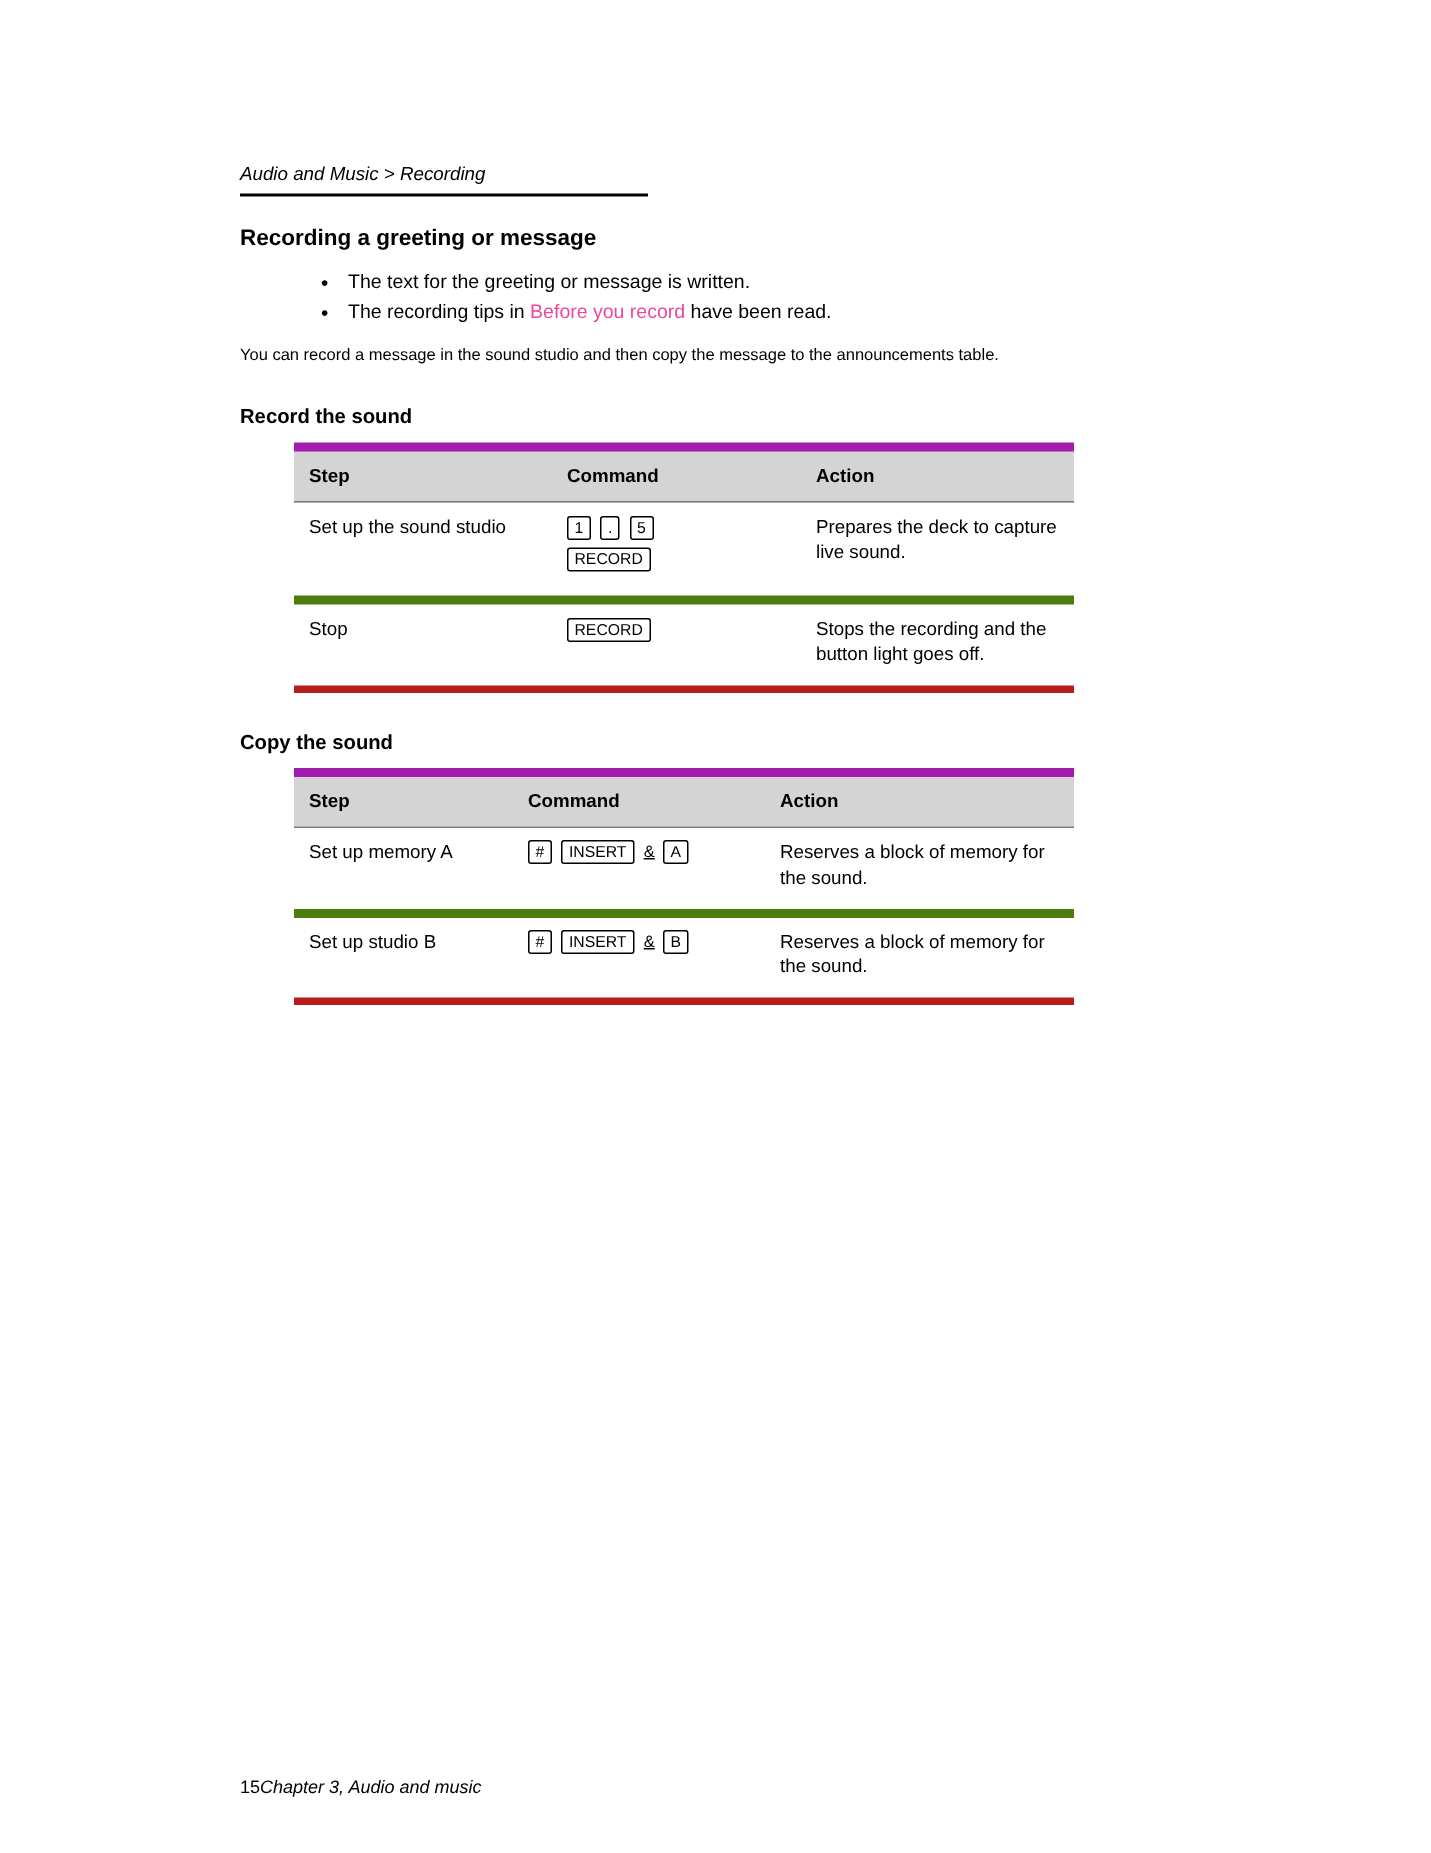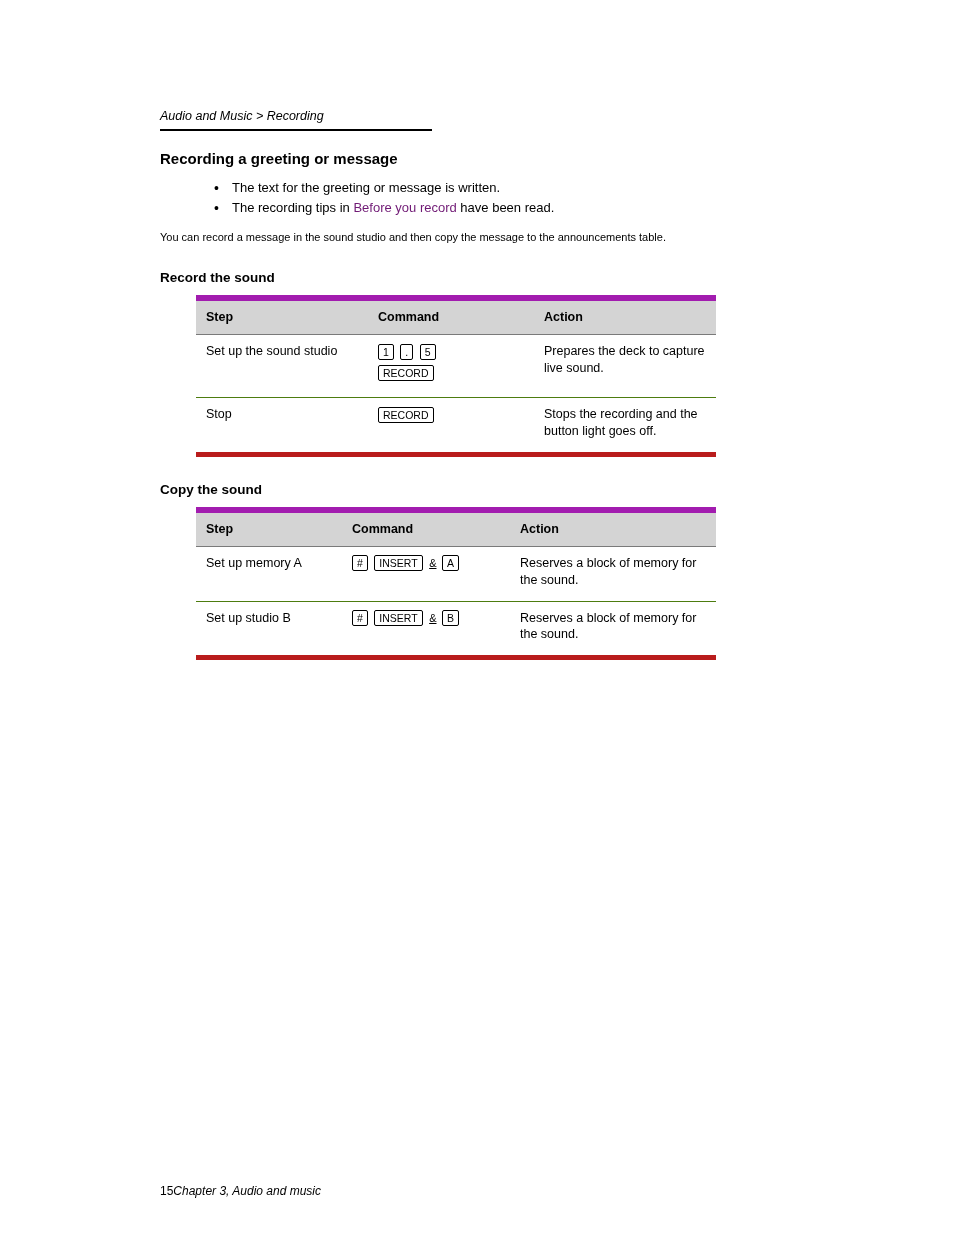--- a/index.html
+++ b/index.html
@@ -45,21 +45,21 @@
     margin-bottom: 2px;
     font-size: 13px;
   }
   .bullets li::before {
     content: "•";
     position: absolute;
     left: 0;
     top: 0;
     font-size: 14px;
   }
-  .link { color: #701a75; }
+  .link { color: #ec4899; }
   .body-text {
     font-size: 11px;
     margin-bottom: 16px;
   }
   .subhead {
     font-size: 13.5px;
     font-weight: bold;
     margin: 24px 0 8px 0;
   }
   table.procedure {
@@ -76,21 +76,21 @@
     padding: 8px 10px 8px 10px;
     border-bottom: 1px solid #7a7a7a;
     border-top: 6px solid #a21caf;
   }
   table.procedure td {
     padding: 8px 10px 12px 10px;
     vertical-align: top;
     border-bottom: 5px solid #b91c1c;
   }
   table.procedure tbody tr.inner td {
-    border-bottom: 1px solid #4d7c0f;
+    border-bottom: 6px solid #4d7c0f;
   }
   .col-step { width: 172px; }
   .col-command { width: 166px; }
   .col-action { width: auto; }
   .col-step-b { width: 146px; }
   .col-command-b { width: 168px; }
   .cmdline { white-space: nowrap; margin-bottom: 4px; }
   .key {
     display: inline-block;
     border: 1px solid #000;

